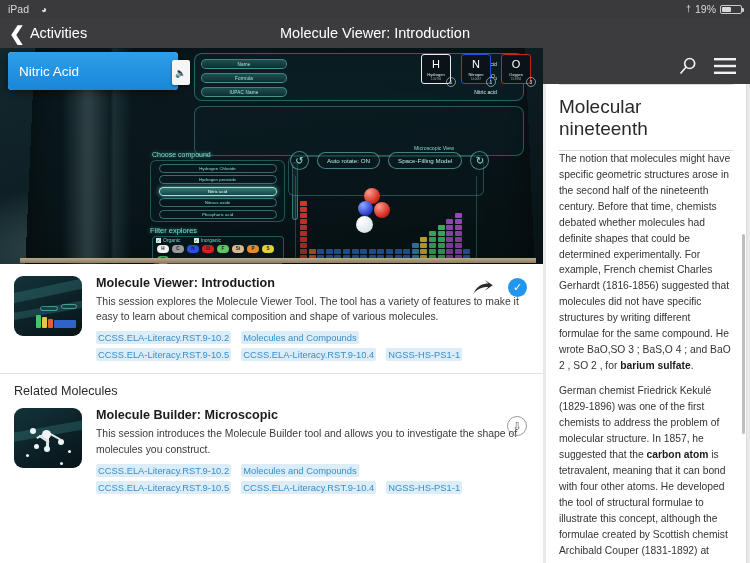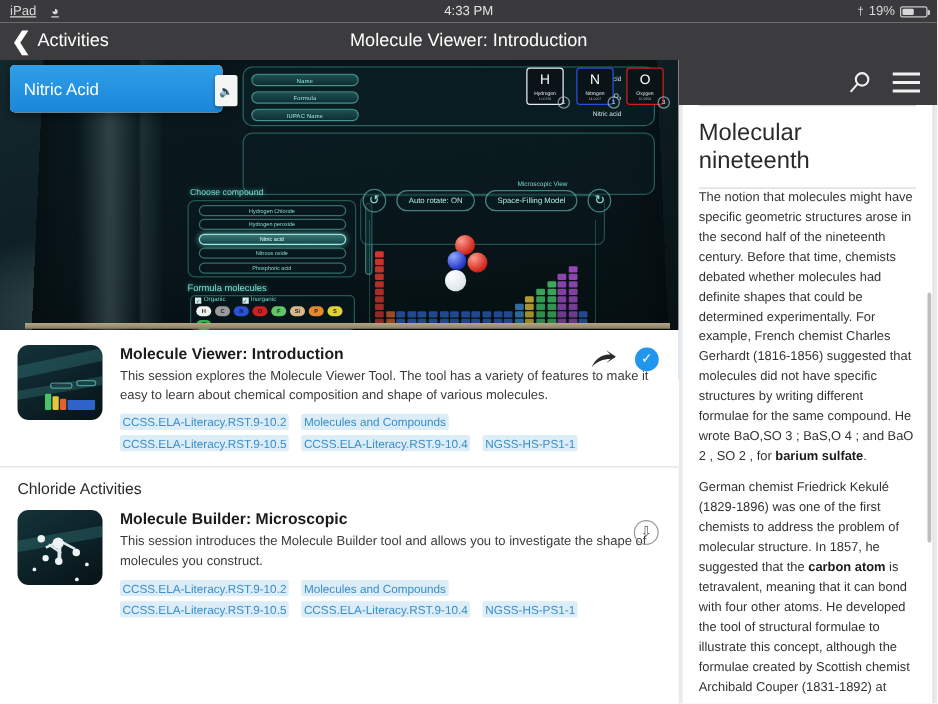--- a/index.html
+++ b/index.html
@@ -10,21 +10,21 @@
     -webkit-font-smoothing: antialiased;
   }
   #screen { position: relative; width: 750px; height: 563px; overflow: hidden; background: #fff; }
 
   
   .statusbar {
     position: absolute; top: 0; left: 0; width: 750px; height: 18px;
     background: #3a3a3c; color: #d8d8d8; font-size: 10.5px;
     display: flex; align-items: center; padding: 0 8px;
   }
-  .sb-left { display: flex; align-items: flex-end; gap: 12px; text-decoration: underline; }
+  .sb-left { display: flex; align-items: flex-end; gap: 12px; }
   .sb-center { position: absolute; left: 0; width: 750px; text-align: center; font-size: 10.5px; color: #e4e4e4; }
   .sb-right { margin-left: auto; display: flex; align-items: center; gap: 4px; position: relative; z-index: 2; }
   .wifi-glyph { font-size: 10px; line-height: 1; }
   .batt {
     width: 22px; height: 9px; border: 1px solid #c9c9c9; border-radius: 2px;
     position: relative; display: inline-block;
   }
   .batt::after {
     content: ""; position: absolute; right: -3px; top: 2px; width: 2px; height: 4px;
     background: #c9c9c9; border-radius: 0 1px 1px 0;
@@ -290,21 +290,20 @@
 </head>
 <body>
 
 <div id="screen">
 
   <div class="statusbar">
     <div class="sb-left">
       <span>iPad</span>
       <span class="wifi-glyph">◕</span>
     </div>
-    <div class="sb-center">4:33 PM</div>
     <div class="sb-right">
       <span style="font-size:9px">†</span>
       <span>19%</span>
       <span class="batt">
           <i></i>
         </span>
     </div>
   </div>
 
   <div class="navbar">
@@ -364,21 +363,21 @@
         <div class="choose-title">Choose compound</div>
         <div class="choose-box">
           <div class="cpill">Hydrogen Chloride</div>
           <div class="cpill">Hydrogen peroxide</div>
           <div class="cpill sel">Nitric acid</div>
           <div class="cpill">Nitrous oxide</div>
           <div class="cpill">Phosphoric acid</div>
         </div>
         <div class="scroll-rail"></div>
 
-        <div class="filter-title">Formula molecules</div>
+        <div class="filter-title">Filter explores</div>
         <div class="filter-box"></div>
         <div class="filter-checks">
           <span class="chk">
             <i>✓</i>
             <span>Organic</span>
           </span>
           <span class="chk">
             <i>✓</i>
             <span>Inorganic</span>
           </span>
@@ -572,21 +571,21 @@
                 <span class="tag">CCSS.ELA-Literacy.RST.9-10.5</span>
                 <span class="tag">CCSS.ELA-Literacy.RST.9-10.4</span>
                 <span class="tag">NGSS-HS-PS1-1</span>
               </div>
           </div>
         </div>
       </div>
 
       <div class="divider"></div>
 
-      <div class="section-head">Chloride Activities</div>
+      <div class="section-head">Related Molecules</div>
       <div class="card" style="padding-top:6px">
         <div class="card-actions" style="top:14px">
           <span class="dl-ico">⇩</span>
         </div>
         <div class="card-inner">
           <div class="thumb thumb2">
             <span class="t-stripe" style="left:-10px; top:18px; width:95px; height:9px; transform:rotate(-10deg);"></span>
             <span class="bond" style="left:33px; top:27px; width:14px; height:2px; transform:rotate(28deg);"></span>
             <span class="bond" style="left:22px; top:26px; width:14px; height:2px; transform:rotate(-26deg);"></span>
             <span class="bond" style="left:32px; top:25px; width:3px; height:14px;"></span>

